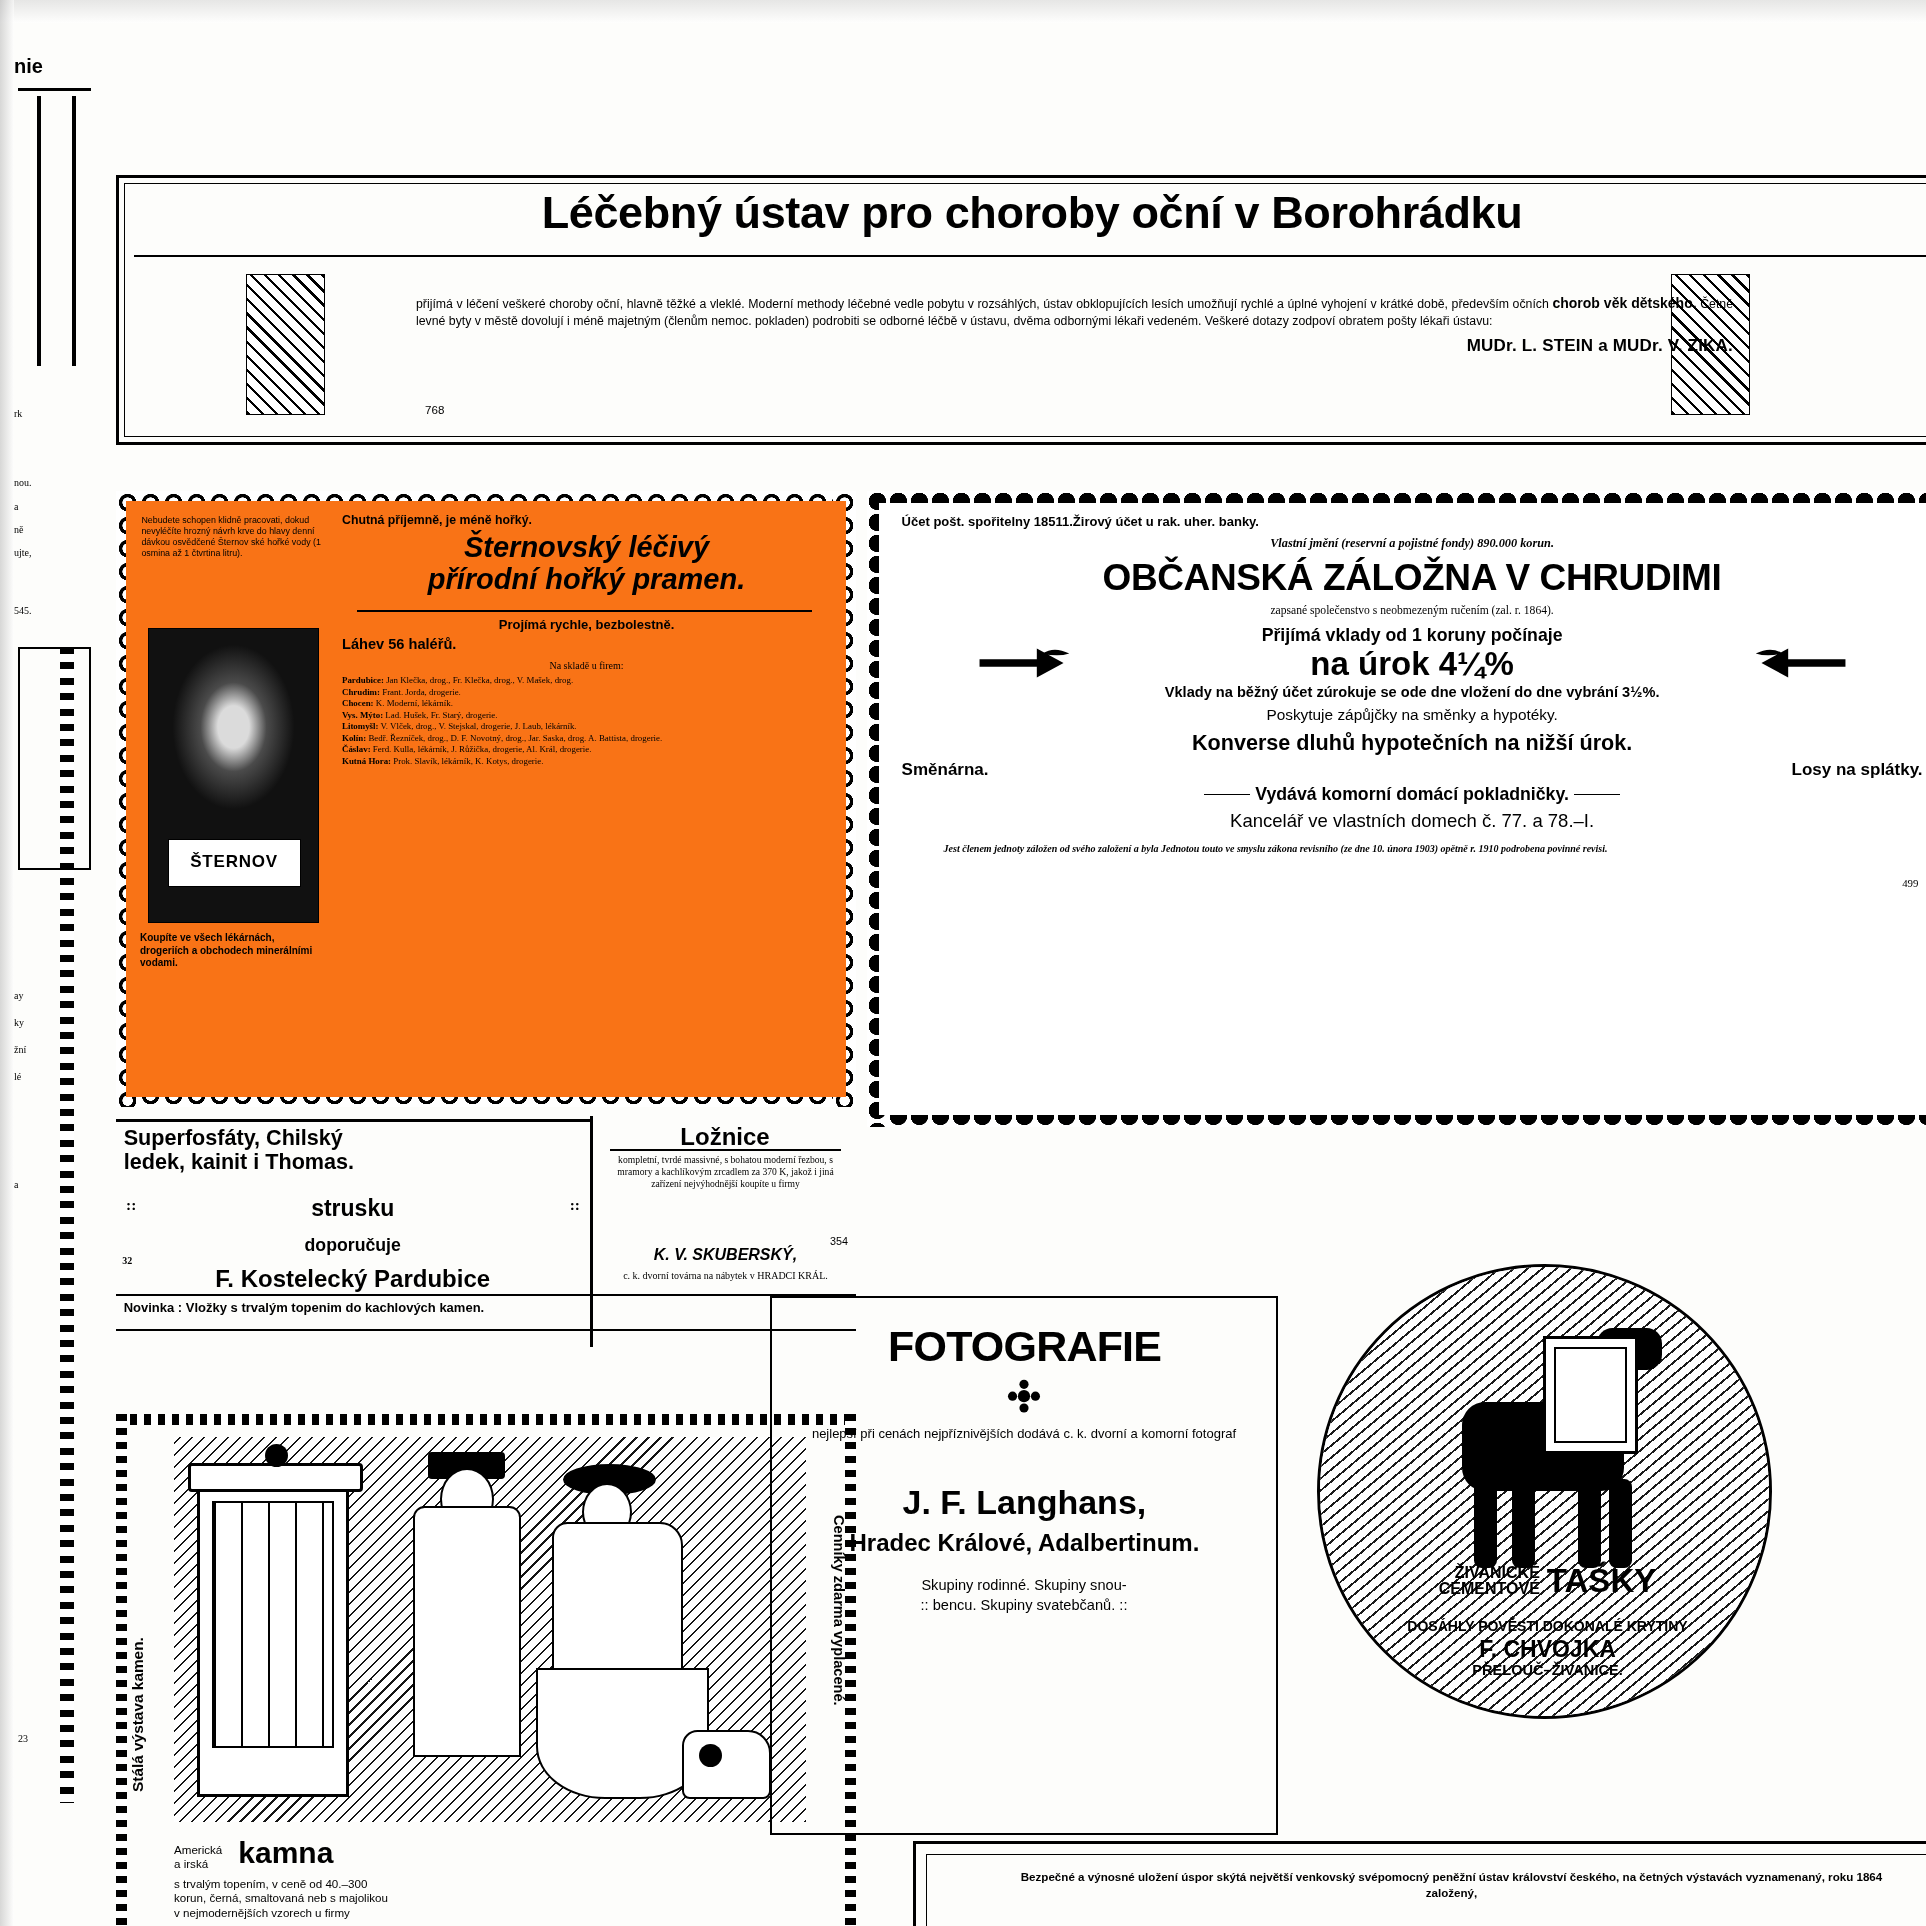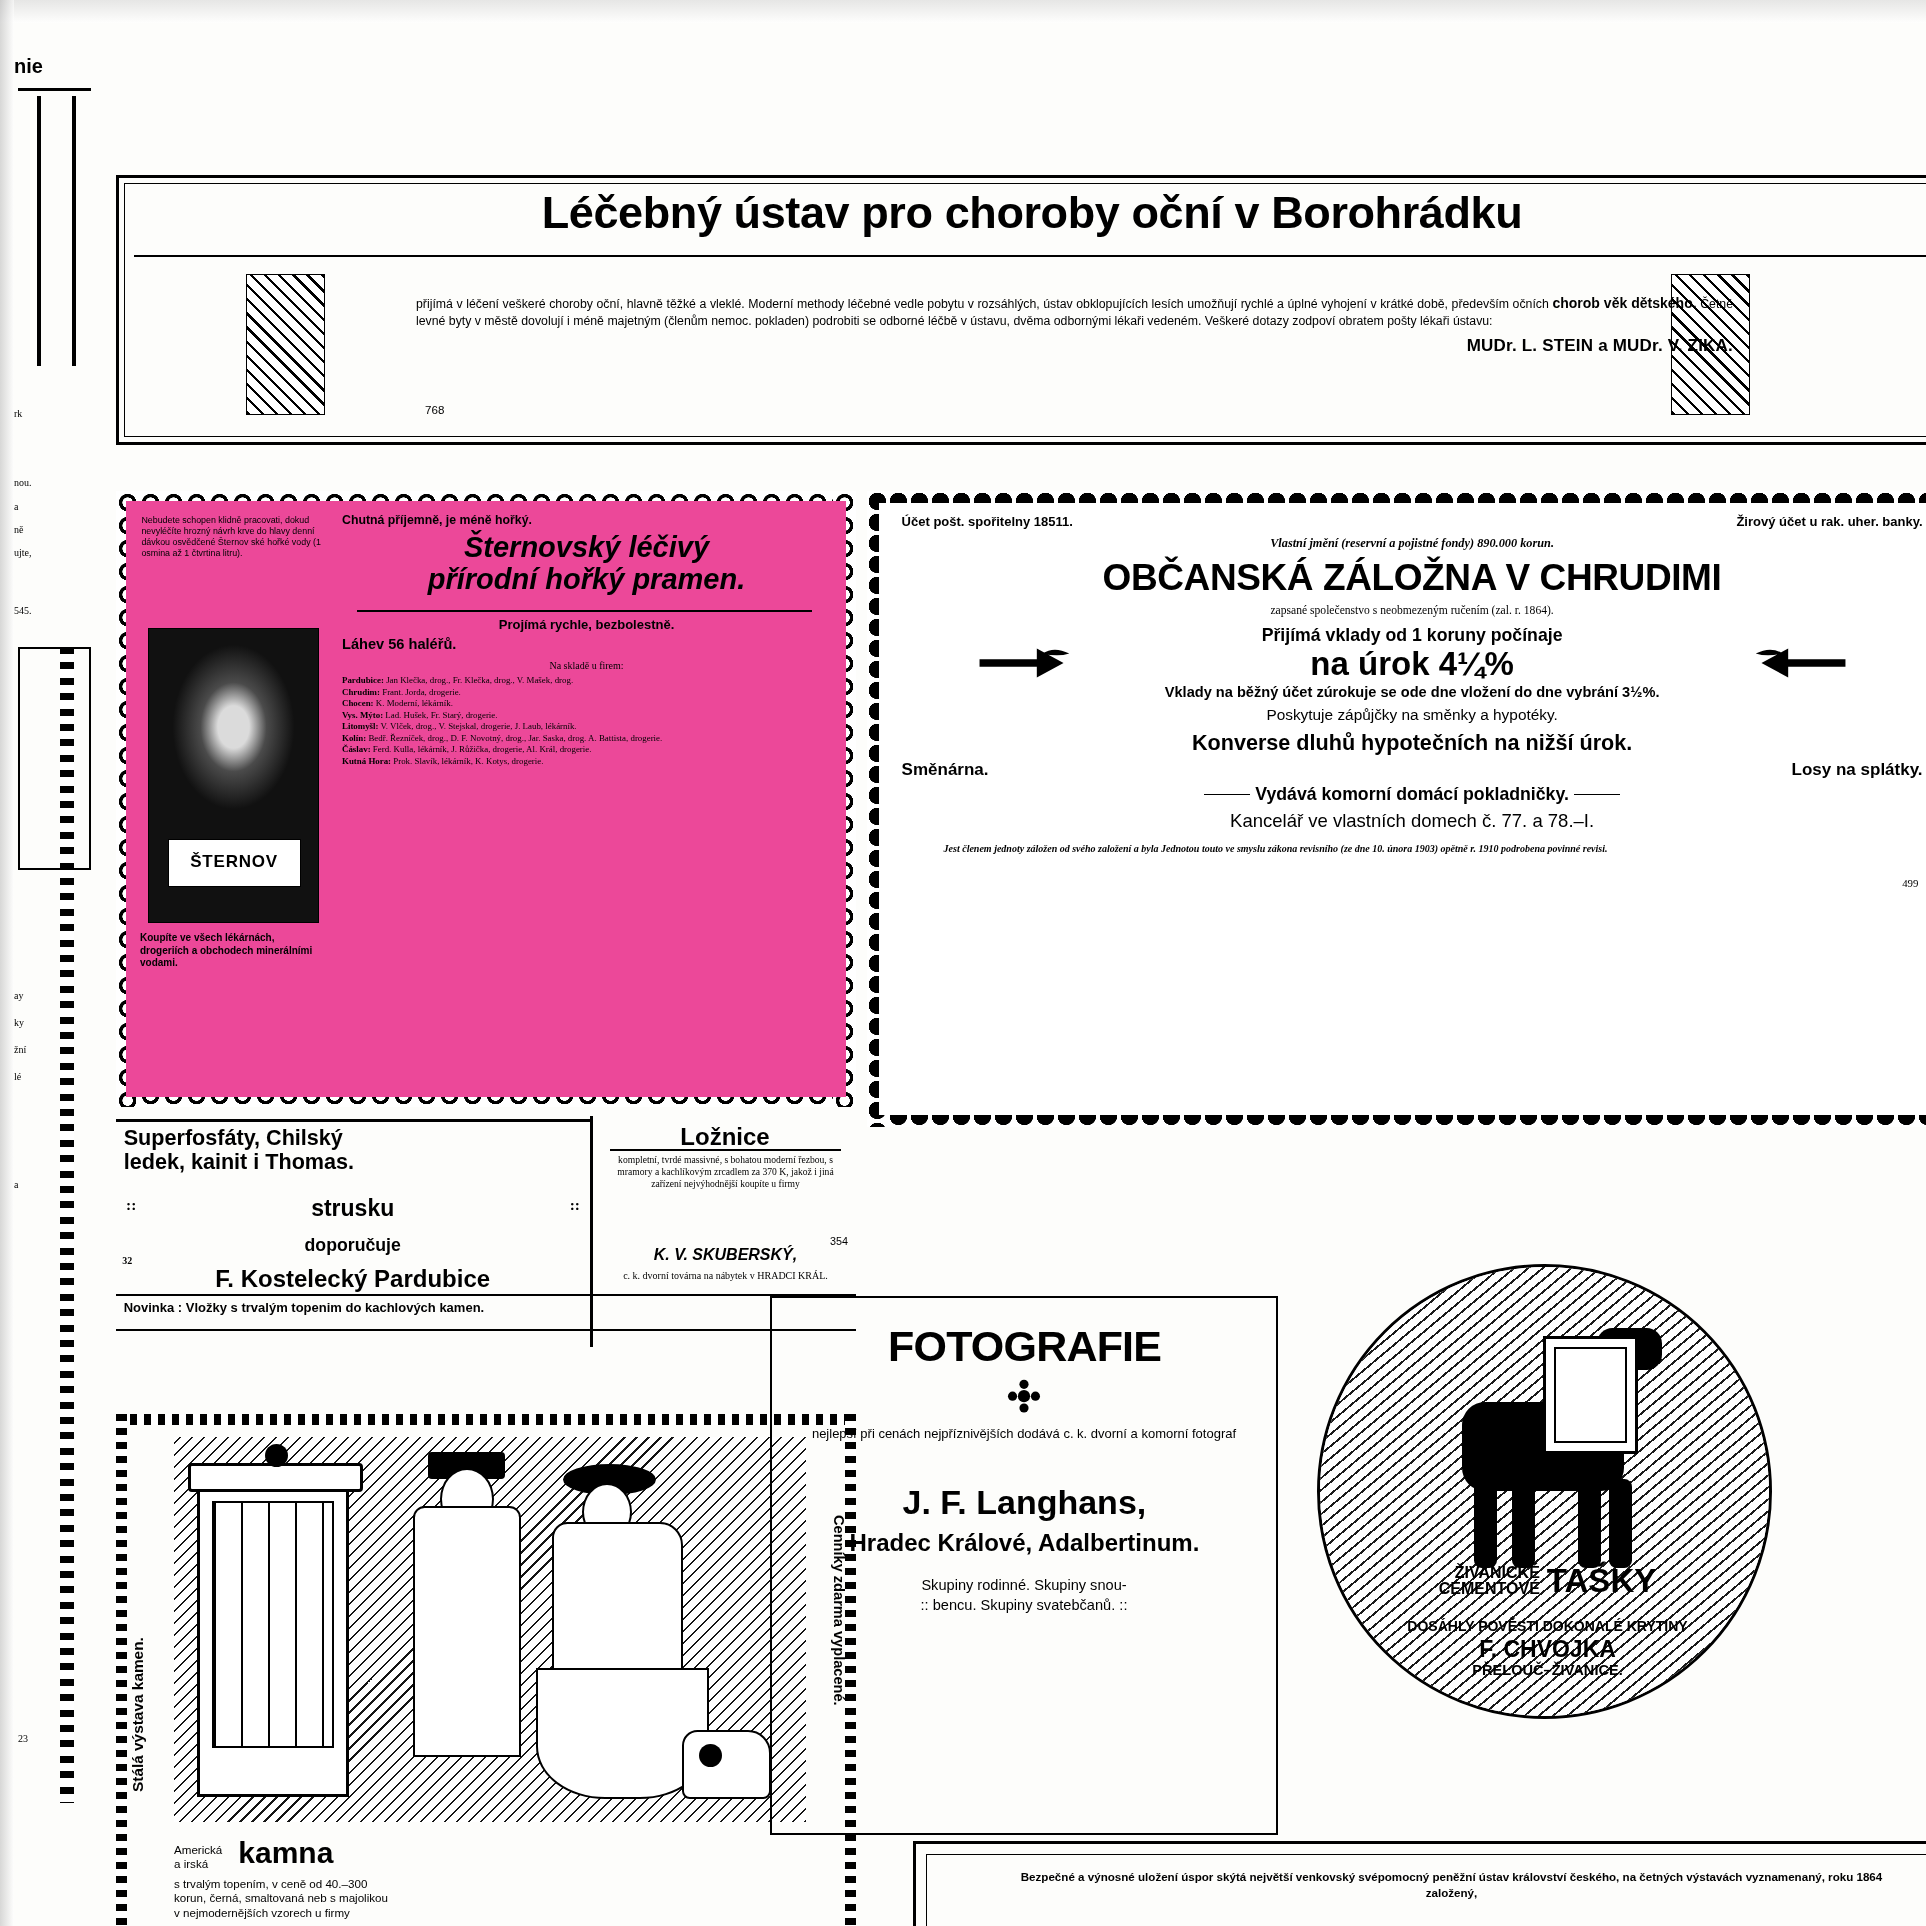--- a/index.html
+++ b/index.html
@@ -82,21 +82,21 @@
     border: 1.5px solid #000;
     background-image:
       repeating-linear-gradient(45deg, #000 0 2.3px, #fff 2.3px 10px),
       repeating-linear-gradient(-45deg, #000 0 2.3px, #fff 2.3px 10px);
   }
   #grille-l { left: 127px; }
   #grille-r { left: 1552px; }
 
   
   #sternov { left: 116px; top: 491px; width: 740px; height: 616px; }
-  #sternov .inner { position:absolute; inset: 10px; background:#ec4899; }
+  #sternov .inner { position:absolute; inset: 10px; background:#f97316; }
   .stern-note {
     position:absolute; left: 15.4px; top: 14px; width: 181px;
     font-family: "Liberation Sans", sans-serif; font-size: 8.9px; line-height: 1.25;
   }
   .stern-top {
     position:absolute; left: 216px; top: 11.6px; width: 489px;
     font-family: "Liberation Sans", sans-serif; font-weight:bold; font-size: 12.3px;
   }
   .stern-h1 {
     position:absolute; left: 210px; top: 30px; width: 501px;
@@ -141,21 +141,21 @@
   .bottle .label {
     position:absolute; left: 19px; bottom: 35px; width: 131px; height: 46px;
     background:#fff; border: 1.5px solid #000;
     font-family:"Liberation Sans",sans-serif; font-weight:bold;
     font-size: 17px; text-align:center; line-height: 43px; letter-spacing: 0.8px;
   }
 
   
   #obcanska { left: 867px; top: 491px; width: 1090px; height: 636px; }
   #obcanska .inner { position:absolute; inset: 11.6px; background:#fff; }
-  .ob-l1 { position:absolute; left: 23px; top: 11.6px; width: 1021px; font-family:"Liberation Sans",sans-serif; font-weight:bold; font-size: 13px; display:flex; justify-content:space-between;}
+  .ob-l1 { position:absolute; left: 23px; top: 11.6px; width: 1021px; font-family:"Liberation Sans",sans-serif; font-weight:bold; font-size: 13px; display:flex; justify-content:flex-start;}
   .ob-l2 { position:absolute; left: 23px; top: 33px; width: 1021px; text-align:center; font-weight:bold; font-style:italic; font-size: 12.3px;}
   .ob-h  { position:absolute; left: 15.4px; top: 54px; width: 1036px; text-align:center;
            font-family:"Liberation Sans",sans-serif; font-weight:bold; font-size: 37px; letter-spacing:-0.4px;}
   .ob-l3 { position:absolute; left: 23px; top: 101px; width: 1021px; text-align:center; font-size: 11.6px;}
   .ob-l4 { position:absolute; left: 23px; top: 122px; width: 1021px; text-align:center; font-family:"Liberation Sans",sans-serif; font-weight:bold; font-size: 17.7px;}
   .ob-rate{ position:absolute; left: 23px; top: 142px; width: 1021px; text-align:center; font-family:"Liberation Sans",sans-serif; font-weight:bold; font-size: 33px;}
   .ob-l5 { position:absolute; left: 23px; top: 181px; width: 1021px; text-align:center; font-family:"Liberation Sans",sans-serif; font-weight:bold; font-size: 14.6px;}
   .ob-l6 { position:absolute; left: 23px; top: 203px; width: 1021px; text-align:center; font-family:"Liberation Sans",sans-serif; font-size: 15.4px;}
   .ob-l7 { position:absolute; left: 23px; top: 227px; width: 1021px; text-align:center; font-family:"Liberation Sans",sans-serif; font-weight:bold; font-size: 21.6px;}
   .ob-l8 { position:absolute; left: 23px; top: 257px; width: 1021px; font-family:"Liberation Sans",sans-serif; font-weight:bold; font-size: 17px; display:flex; justify-content:space-between;}

